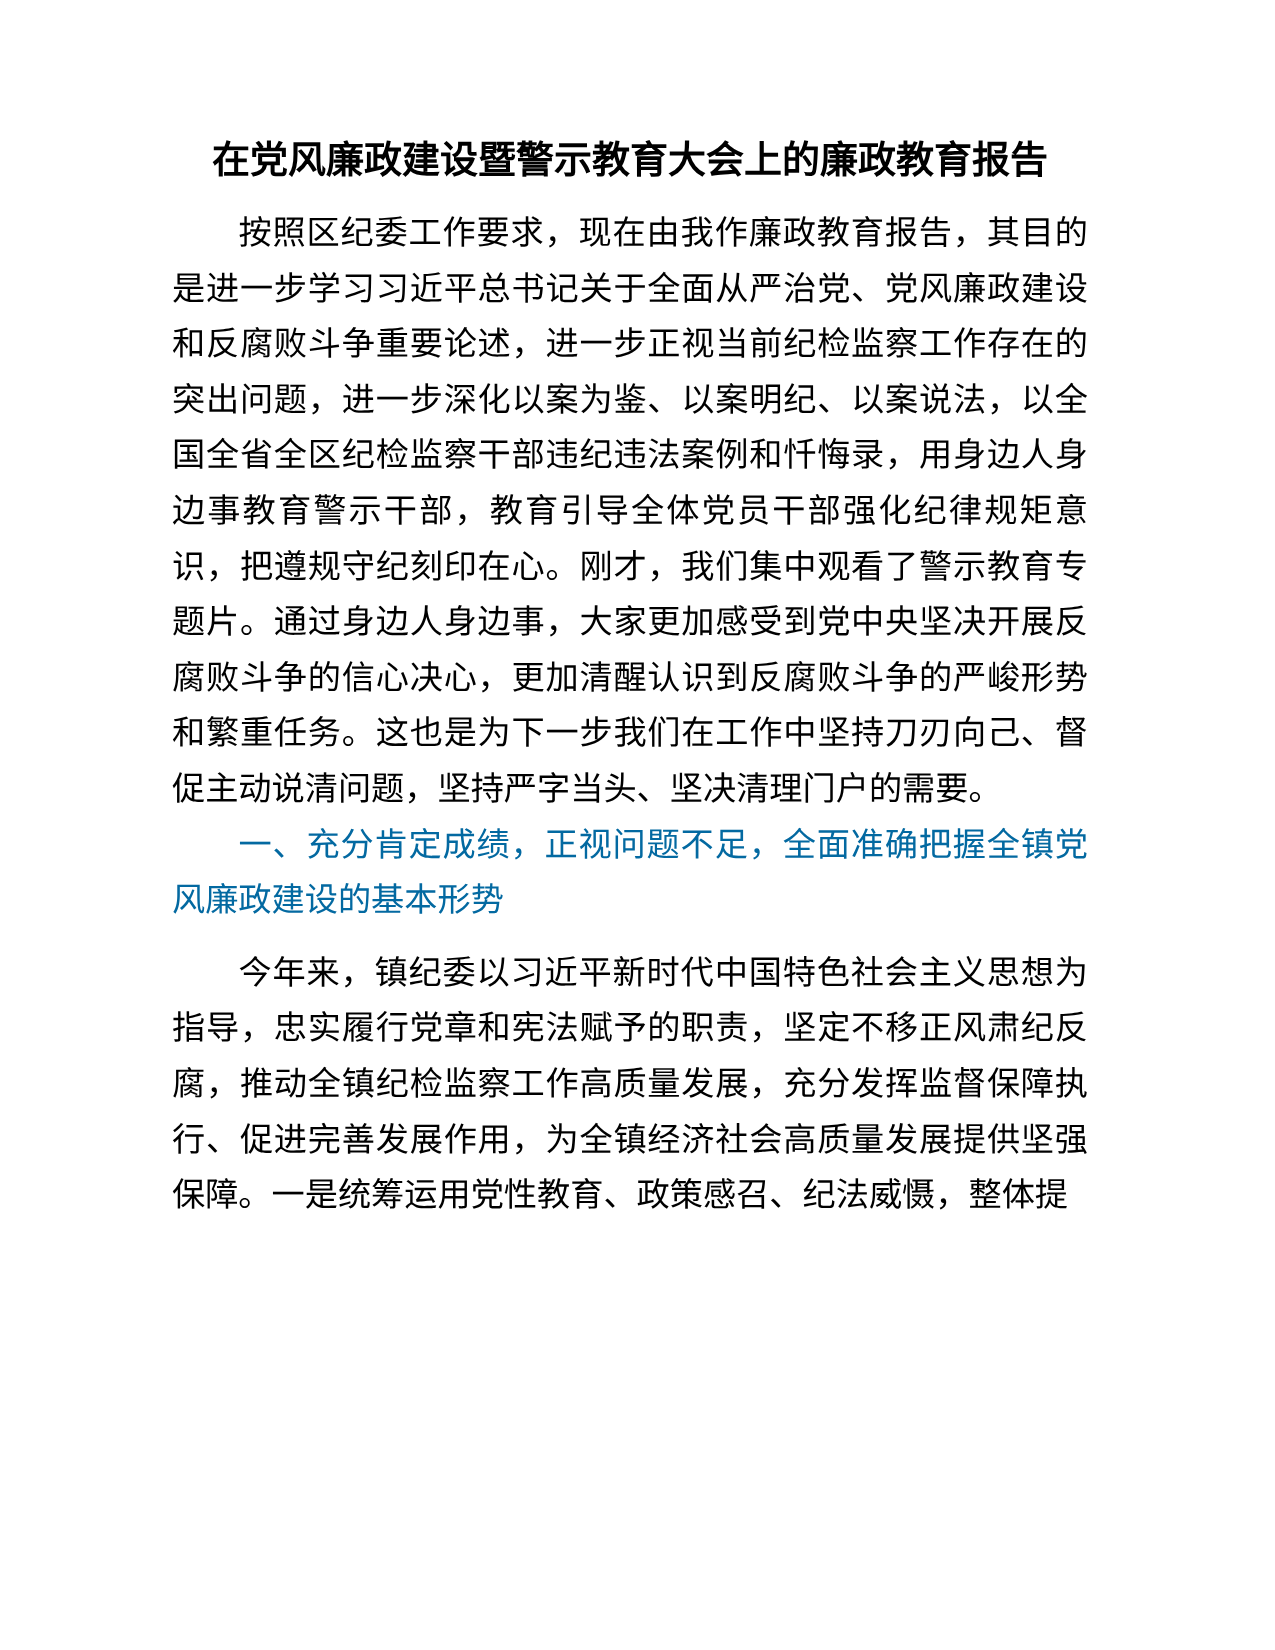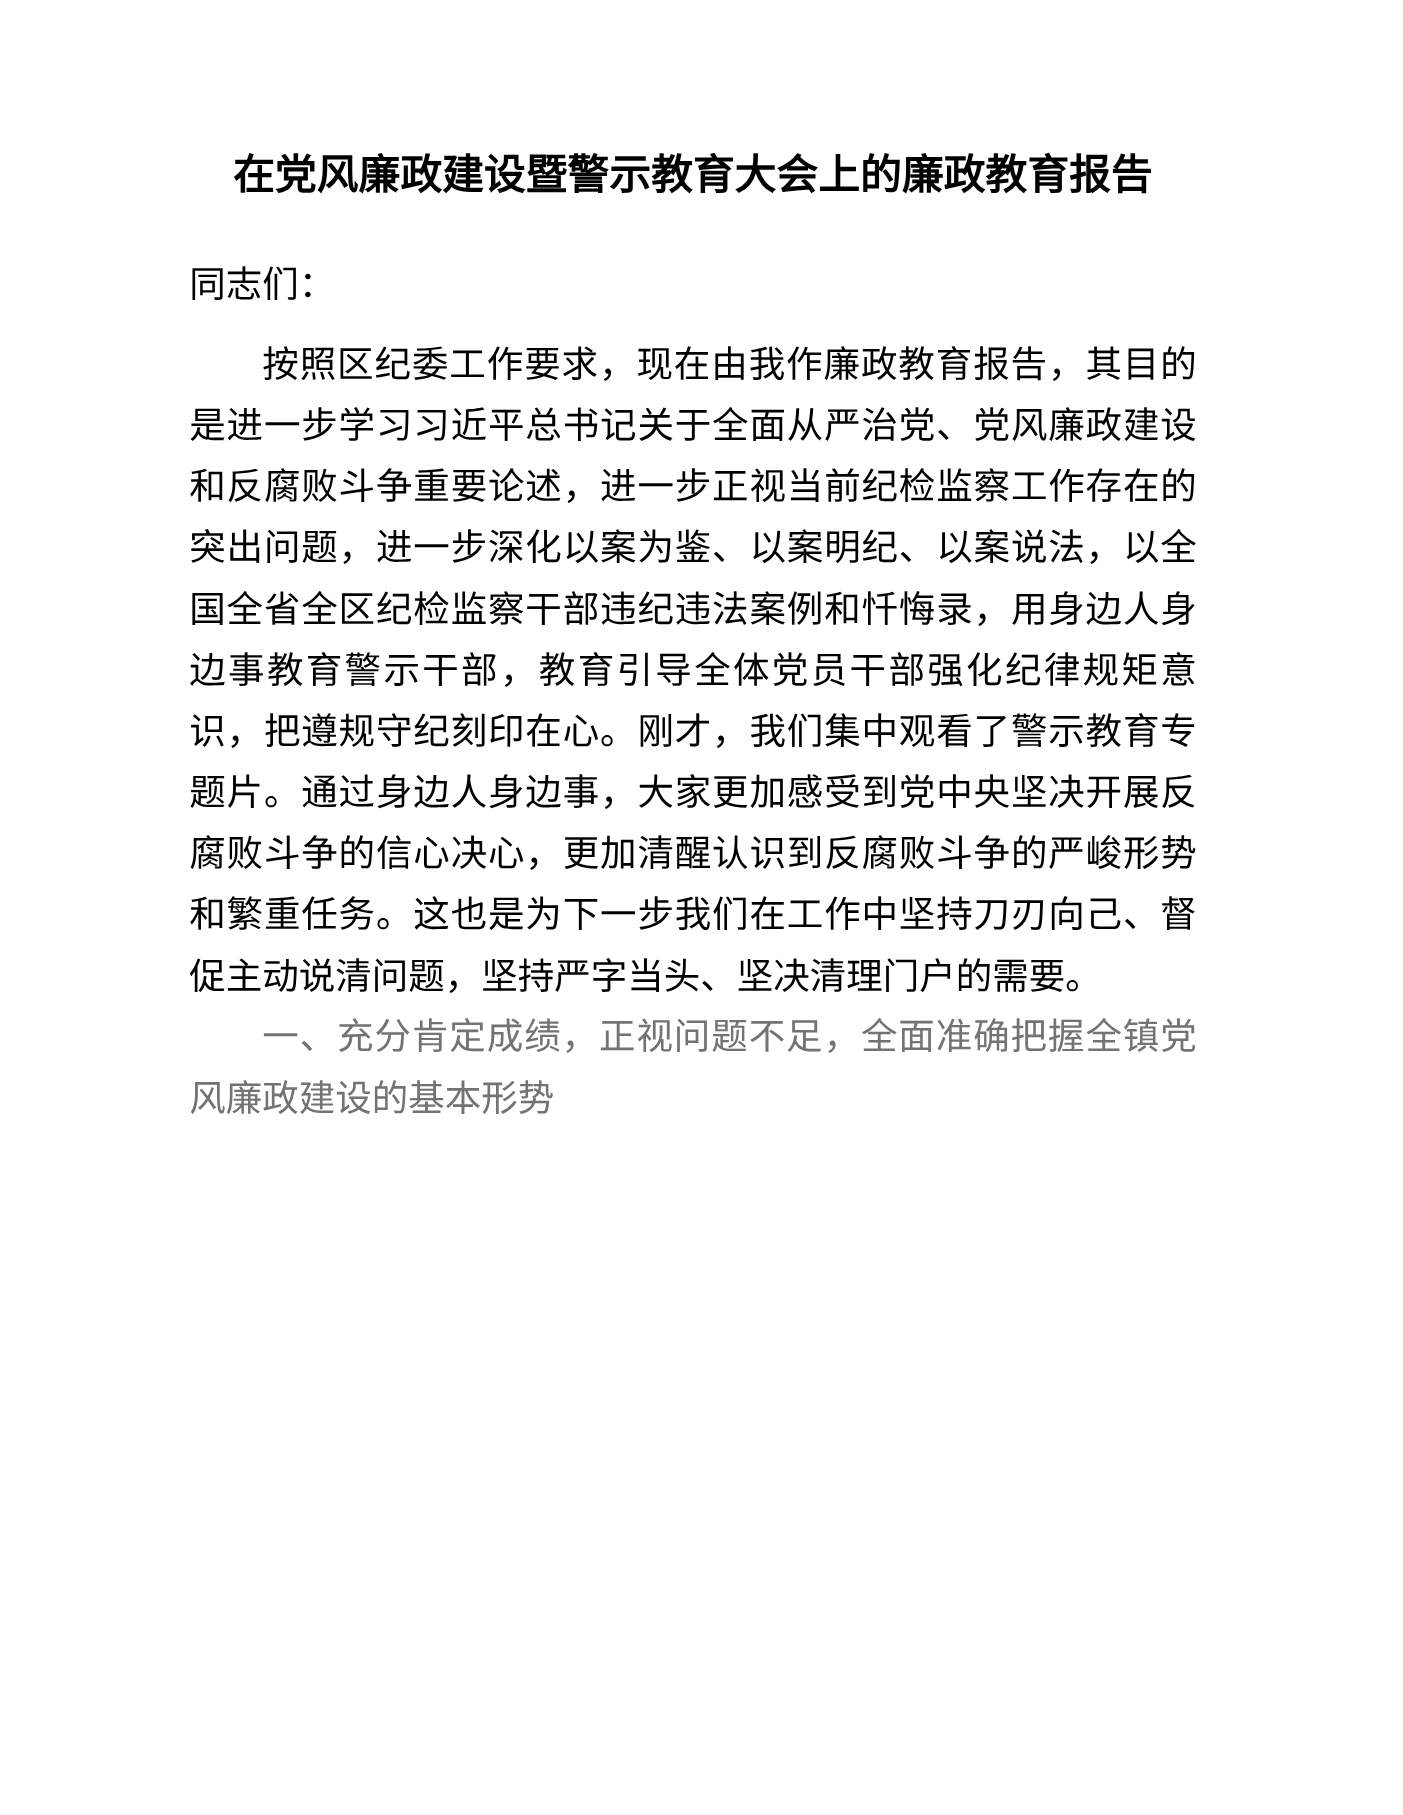--- a/index.html
+++ b/index.html
@@ -73,36 +73,36 @@
 
   .section-heading {
     font-size: 33.2px;
     line-height: 55.6px;
     text-align: justify;
     text-justify: inter-ideograph;
     text-align-last: left;
     margin: 0;
     text-indent: 66.4px;
     word-break: break-all;
-    color: #737373;
+    color: #0369a1;
     font-weight: normal;
   }
 </style>
 </head>
 <body>
 
 <div class="page">
 
   <div class="page-body">
 
     <h1 class="doc-title">在党风廉政建设暨警示教育大会上的廉政教育报告</h1>
 
-    <p class="para noindent gap-salutation">同志们：</p>
 
     <p class="para indent gap-para">按照区纪委工作要求，现在由我作廉政教育报告，其目的是进一步学习习近平总书记关于全面从严治党、党风廉政建设和反腐败斗争重要论述，进一步正视当前纪检监察工作存在的突出问题，进一步深化以案为鉴、以案明纪、以案说法，以全国全省全区纪检监察干部违纪违法案例和忏悔录，用身边人身边事教育警示干部，教育引导全体党员干部强化纪律规矩意识，把遵规守纪刻印在心。刚才，我们集中观看了警示教育专题片。通过身边人身边事，大家更加感受到党中央坚决开展反腐败斗争的信心决心，更加清醒认识到反腐败斗争的严峻形势和繁重任务。这也是为下一步我们在工作中坚持刀刃向己、督促主动说清问题，坚持严字当头、坚决清理门户的需要。</p>
 
 
     <p class="section-heading gap-para">一、充分肯定成绩，正视问题不足，全面准确把握全镇党风廉政建设的基本形势</p>
 
+    <p class="para indent gap-para">今年来，镇纪委以习近平新时代中国特色社会主义思想为指导，忠实履行党章和宪法赋予的职责，坚定不移正风肃纪反腐，推动全镇纪检监察工作高质量发展，充分发挥监督保障执行、促进完善发展作用，为全镇经济社会高质量发展提供坚强保障。一是统筹运用党性教育、政策感召、纪法威慑，整体提</p>
 
   </div>
 
 </div>
 
 </body></html>

